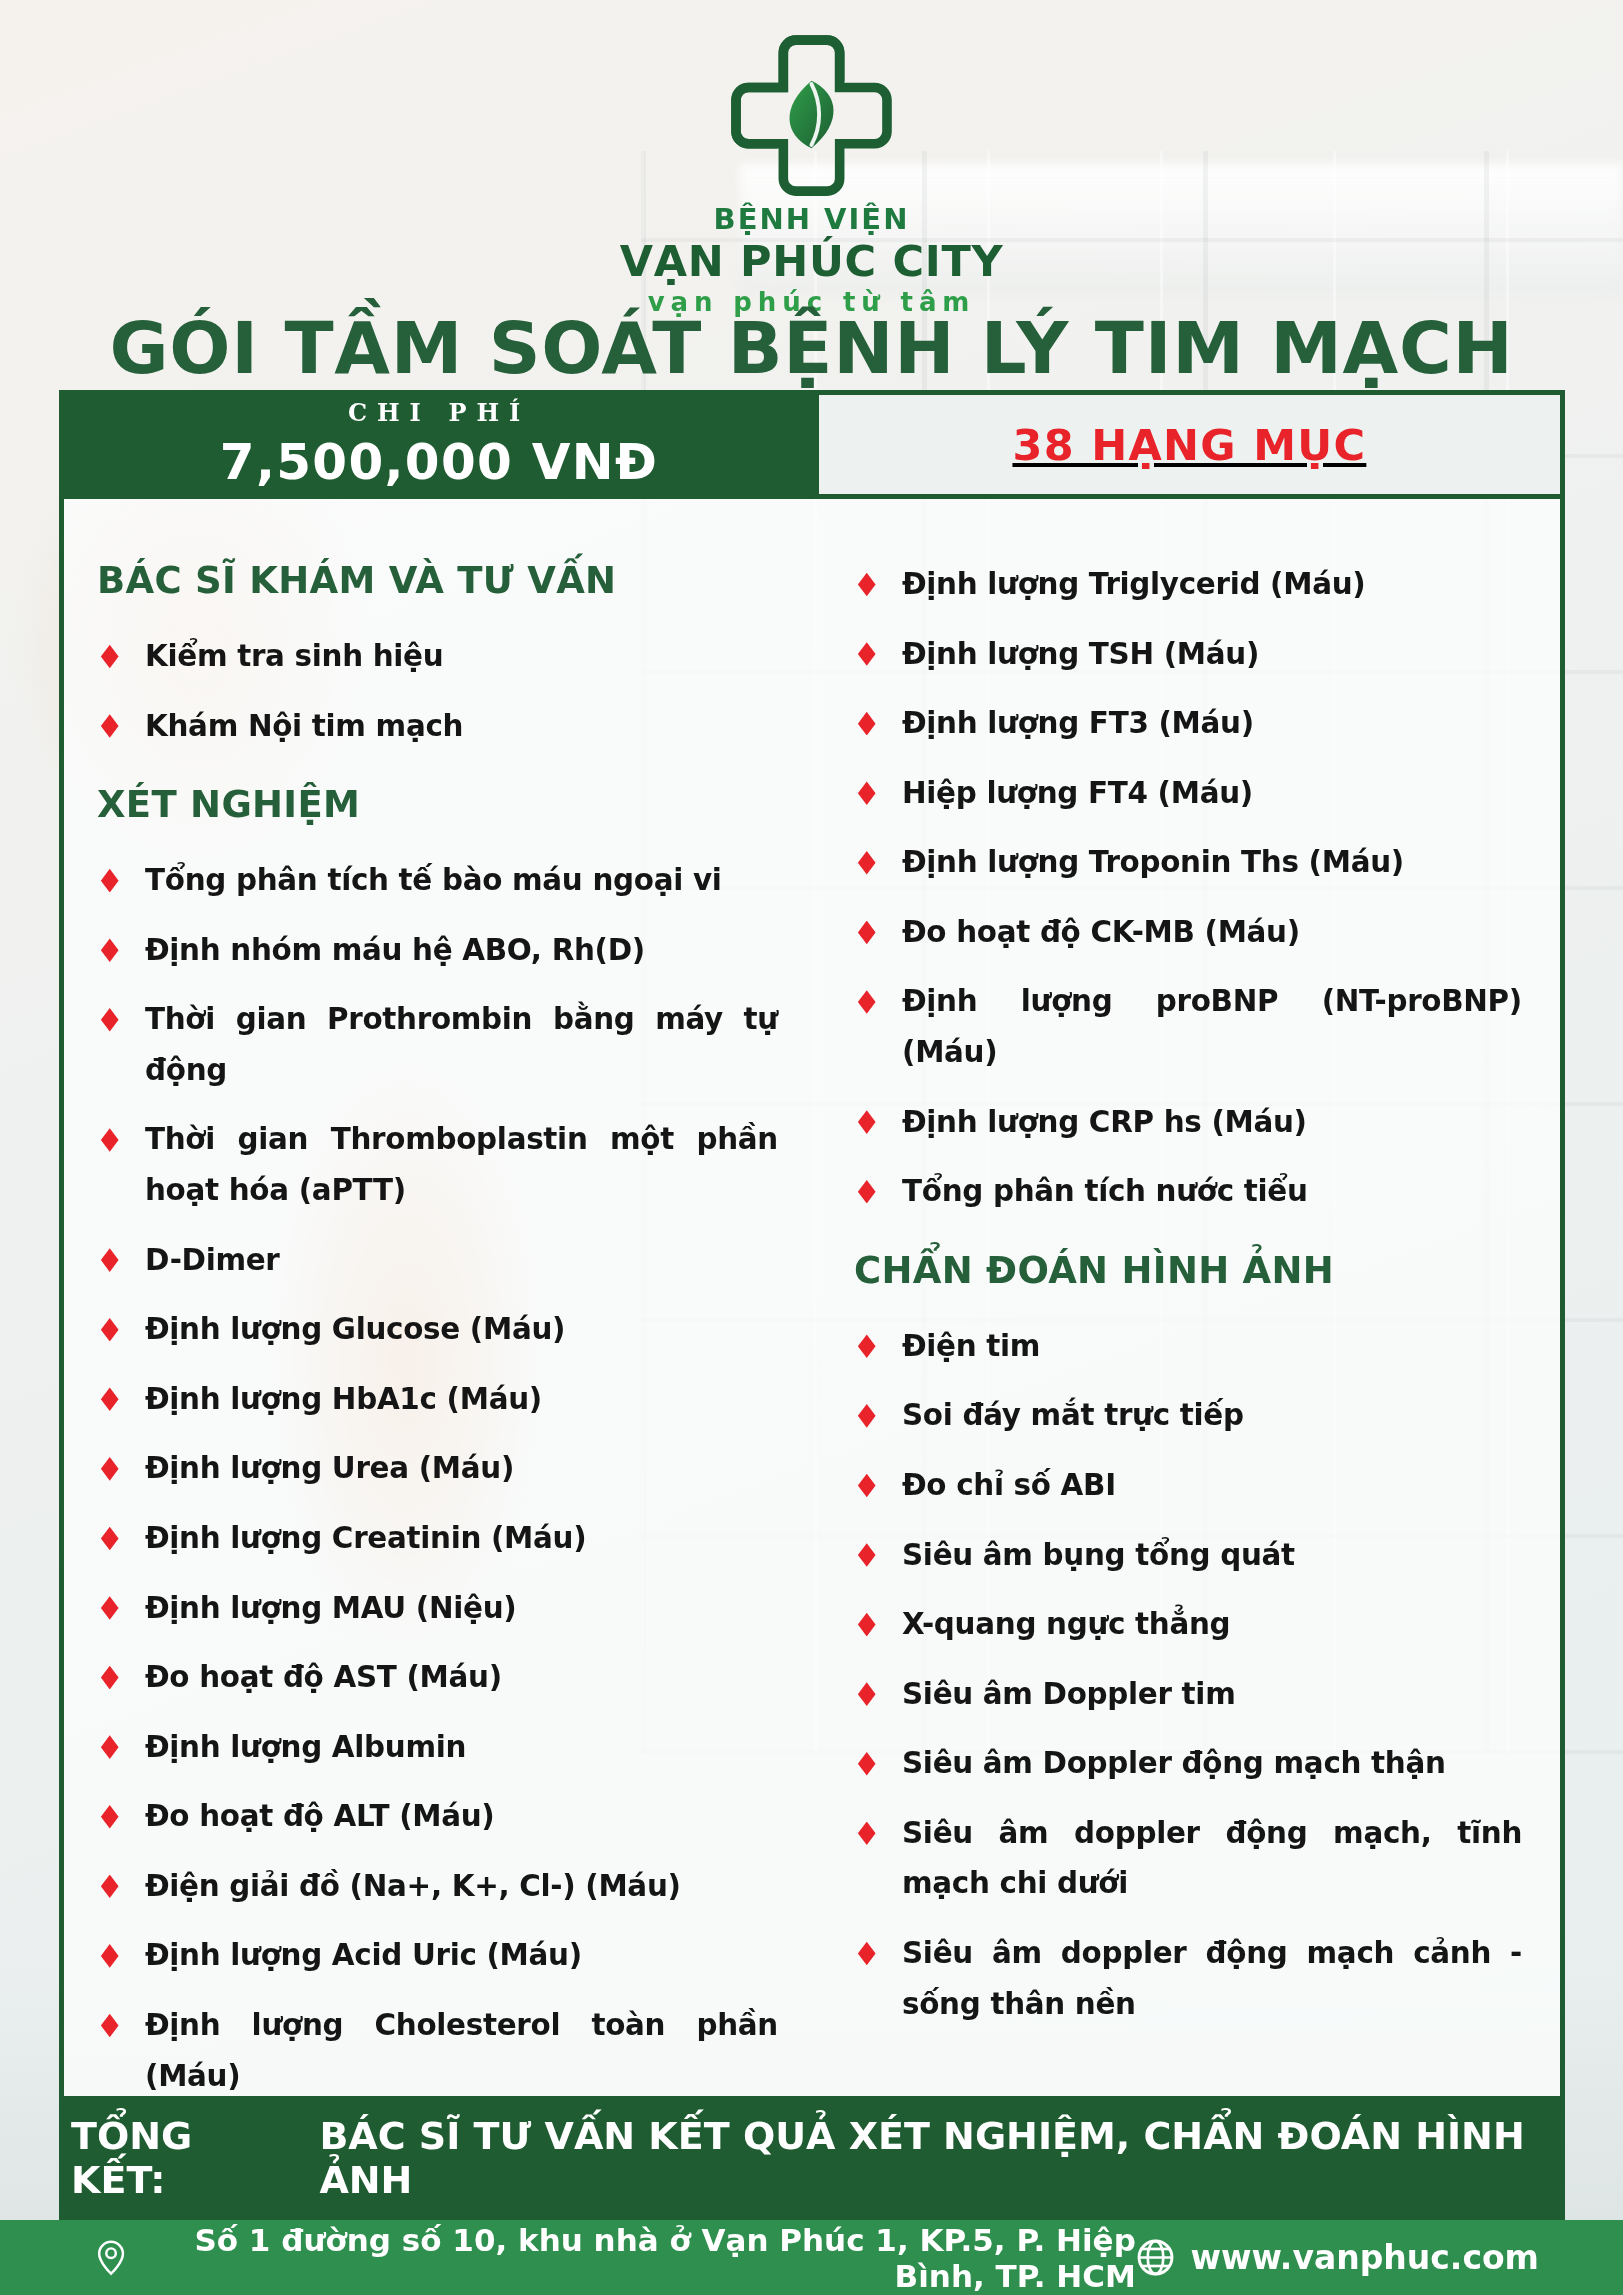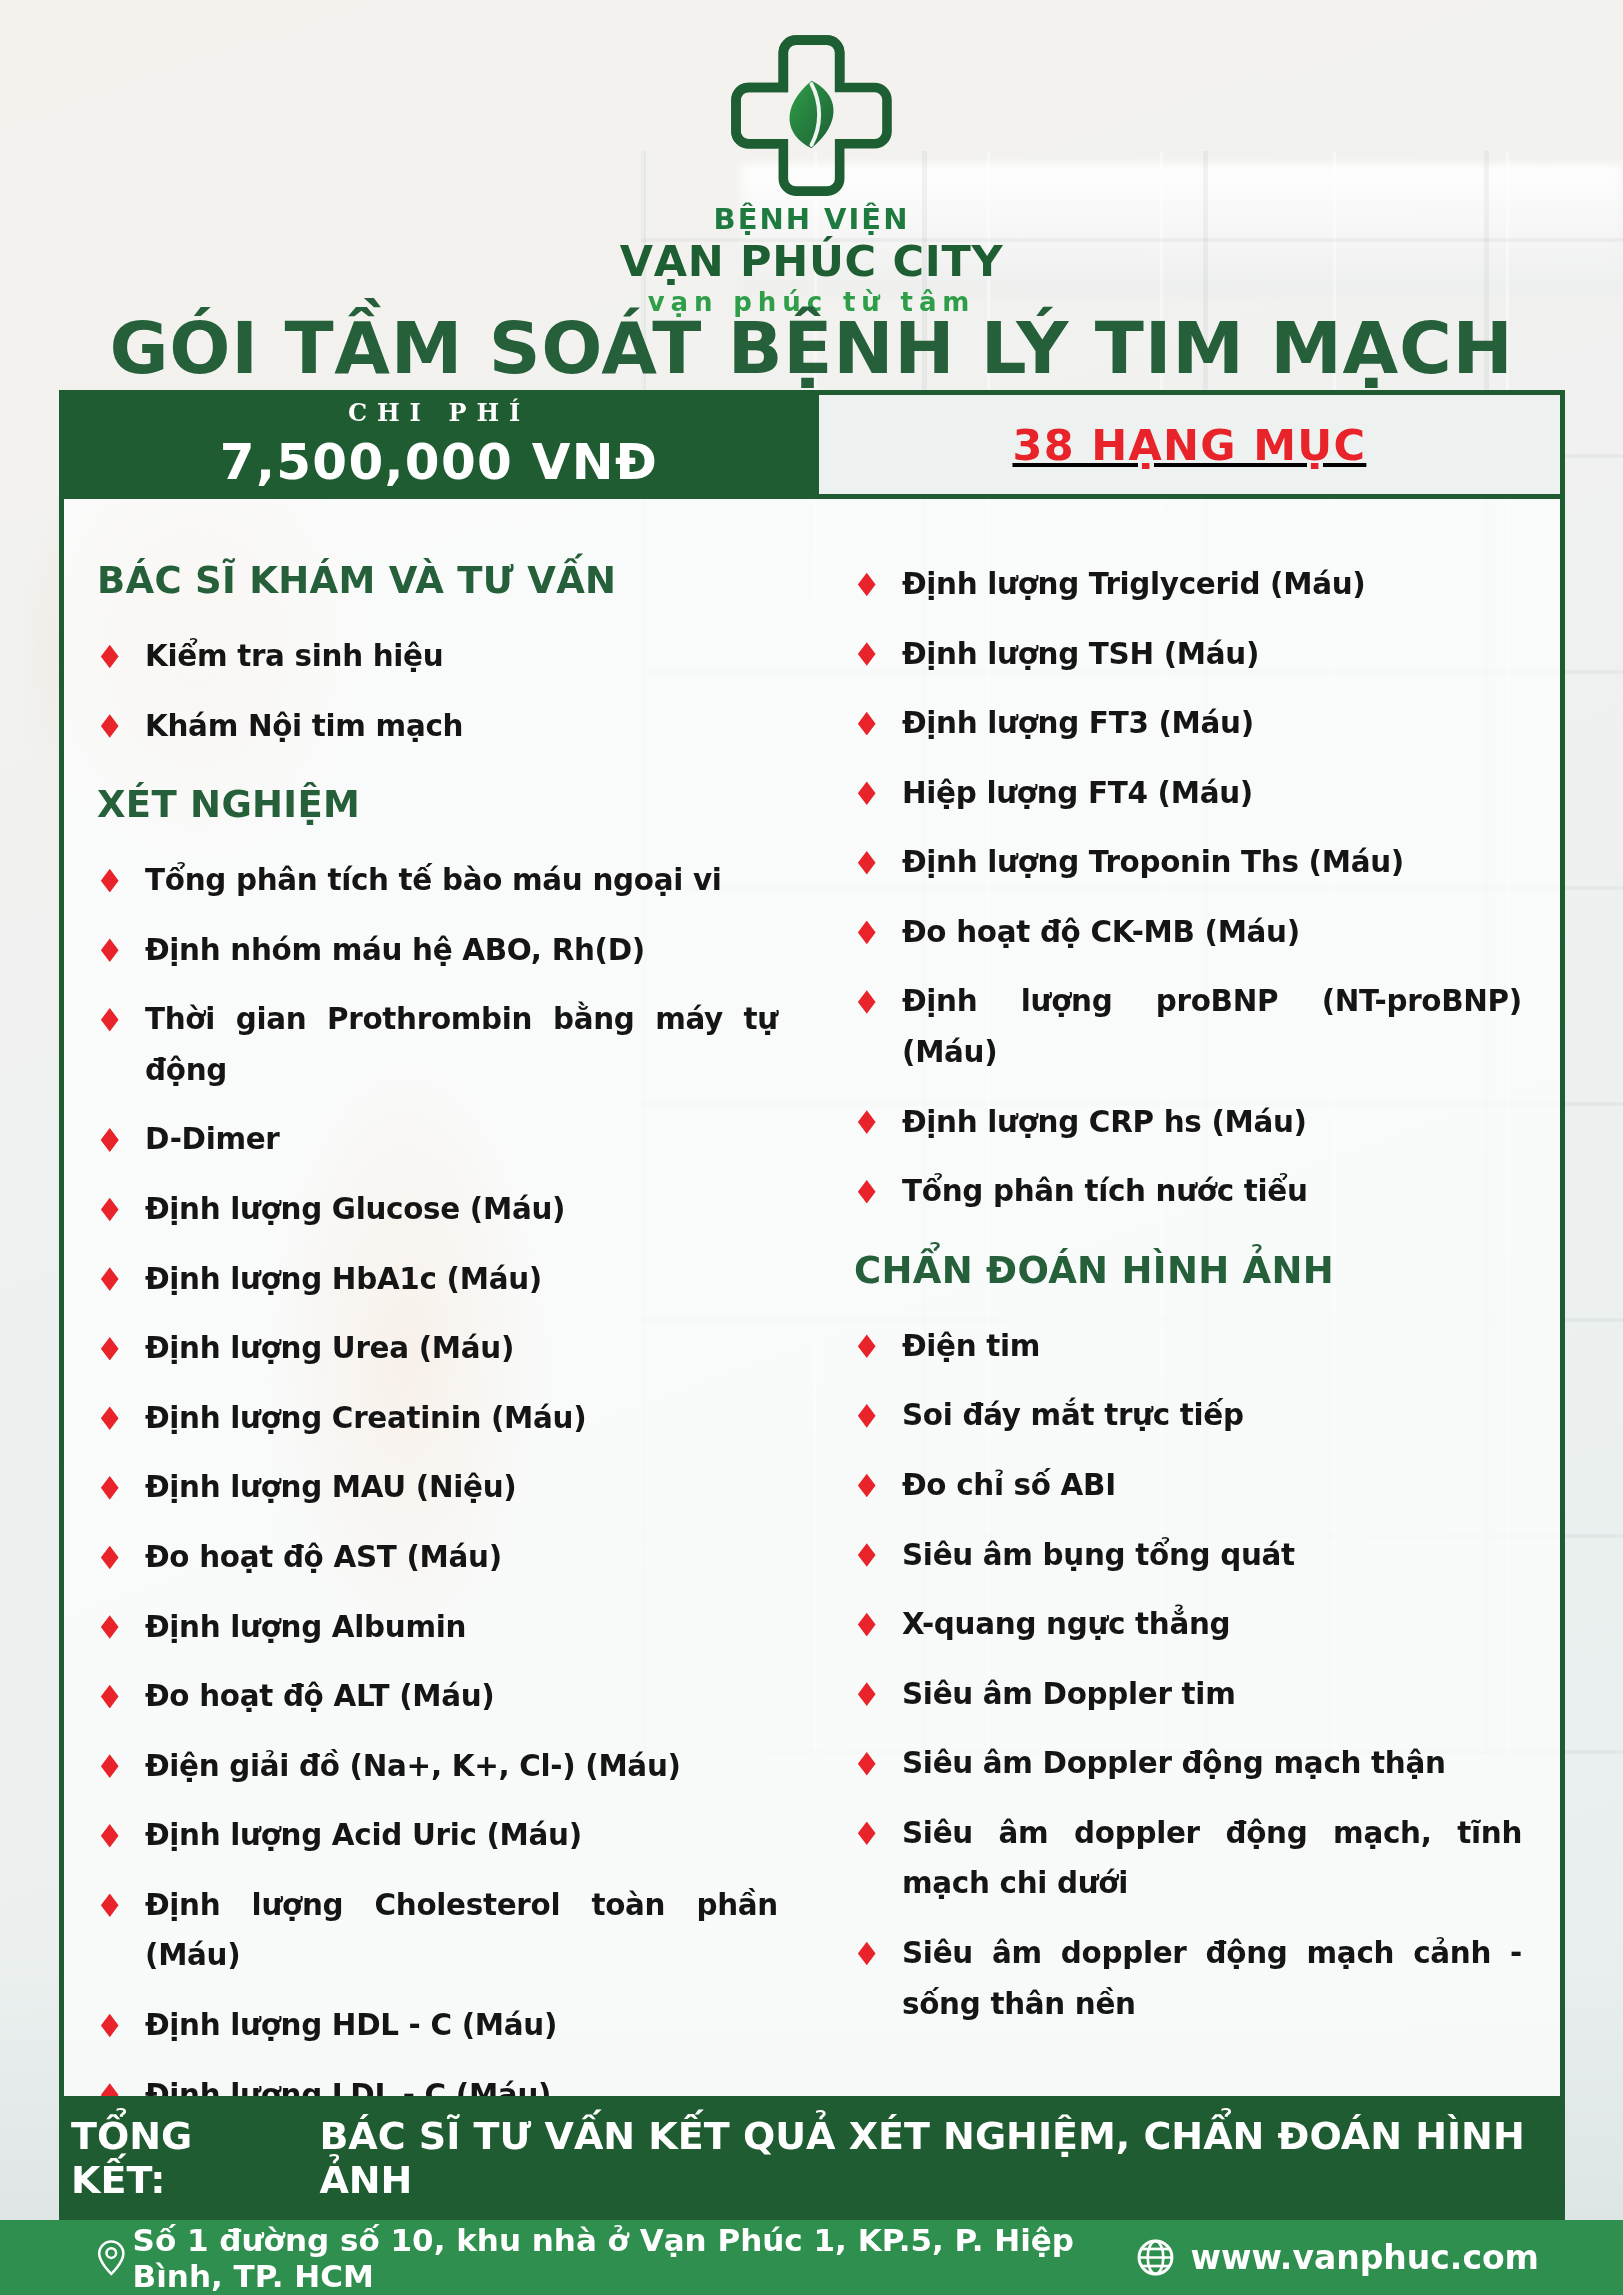--- a/index.html
+++ b/index.html
@@ -65,21 +65,21 @@
   .item{position:relative;padding-left:48px;margin-bottom:19px;
     font-size:29.4px;font-weight:bold;color:#151515;line-height:1.72;text-align:justify;letter-spacing:-0.3px;}
   .bullet{position:absolute;left:3.9px;top:13.7px;width:17.7px;height:23.6px;background:var(--red);
     clip-path:polygon(50% 0,100% 50%,50% 100%,0 50%);}
 
   
   .summary-bar{position:absolute;left:59px;top:2096px;width:1506px;height:124px;background:var(--dark-green);z-index:4;
     display:flex;align-items:center;justify-content:flex-end;gap:31px;color:#fff;font-weight:bold;font-size:38px;letter-spacing:0;padding-left:12px;}
   .addr-bar{position:absolute;left:0;top:2220px;width:1623px;height:75px;background:var(--mid-green);z-index:4;
     display:flex;align-items:center;color:#fff;}
-  .addr-left{margin-left:97px;display:flex;align-items:center;gap:7px;font-size:31px;font-weight:bold;}
+  .addr-left{margin-left:97px;display:flex;align-items:center;gap:24px;font-size:31px;font-weight:bold;text-align:right;}
   .addr-right{margin-left:auto;margin-right:84px;display:flex;align-items:center;gap:15.7px;font-size:33px;font-weight:bold;}
   .addr-bar svg{display:block;}
 </style>
 </head>
 <body>
 
 <div class="poster">
 
   <div class="bg">
     <div class="band"></div>
@@ -127,21 +127,21 @@
         <div class="section">
           <div class="sec-heading">BÁC SĨ KHÁM VÀ TƯ VẤN</div>
           <div class="item"><span class="bullet"></span><span>Kiểm tra sinh hiệu</span></div>
           <div class="item"><span class="bullet"></span><span>Khám Nội tim mạch</span></div>
         </div>
         <div class="section">
           <div class="sec-heading">XÉT NGHIỆM</div>
           <div class="item"><span class="bullet"></span><span>Tổng phân tích tế bào máu ngoại vi</span></div>
           <div class="item"><span class="bullet"></span><span>Định nhóm máu hệ ABO, Rh(D)</span></div>
           <div class="item"><span class="bullet"></span><span>Thời gian Prothrombin bằng máy tự động</span></div>
-          <div class="item"><span class="bullet"></span></div>
+          <div class="item"><span class="bullet"></span><span>Thời gian Thromboplastin một phần hoạt hóa (aPTT)</span></div>
           <div class="item"><span class="bullet"></span><span>D-Dimer</span></div>
           <div class="item"><span class="bullet"></span><span>Định lượng Glucose (Máu)</span></div>
           <div class="item"><span class="bullet"></span><span>Định lượng HbA1c (Máu)</span></div>
           <div class="item"><span class="bullet"></span><span>Định lượng Urea (Máu)</span></div>
           <div class="item"><span class="bullet"></span><span>Định lượng Creatinin (Máu)</span></div>
           <div class="item"><span class="bullet"></span><span>Định lượng MAU (Niệu)</span></div>
           <div class="item"><span class="bullet"></span><span>Đo hoạt độ AST (Máu)</span></div>
           <div class="item"><span class="bullet"></span><span>Định lượng Albumin</span></div>
           <div class="item"><span class="bullet"></span><span>Đo hoạt độ ALT (Máu)</span></div>
           <div class="item"><span class="bullet"></span><span>Điện giải đồ (Na+, K+, Cl-) (Máu)</span></div>

